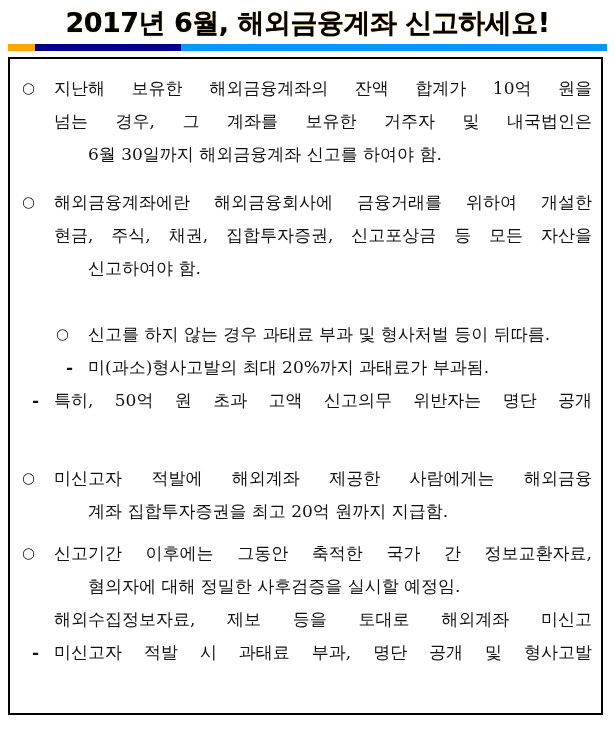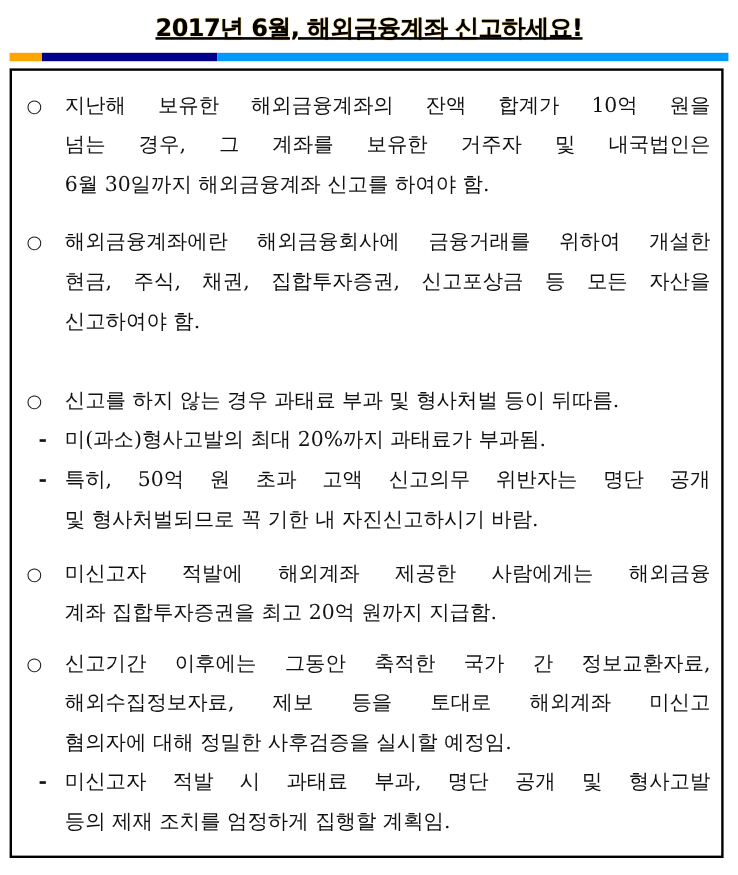--- a/index.html
+++ b/index.html
@@ -1,30 +1,30 @@
 <!DOCTYPE html>
 <html><head>
 <meta charset="utf-8">
 <style>
   html, body { margin: 0; padding: 0; background: #ffffff; }
   body { width: 615px; height: 729px; position: relative; overflow: hidden;
          font-family: "DejaVu Serif", "Liberation Serif", serif; color: #111; }
   .title { position: absolute; left: 0; top: 6px; width: 615px; text-align: center;
            font-family: "DejaVu Sans", "Liberation Sans", sans-serif; font-weight: bold;
-           font-size: 20px; line-height: 34px; letter-spacing: -0.5px; color: #000;
-           text-shadow: 0 0 1px #c08a00; text-decoration: underline; }
+           font-size: 27px; line-height: 34px; letter-spacing: -0.5px; color: #000;
+           text-shadow: 0 0 1px #c08a00; }
   .bar { position: absolute; top: 44px; height: 7px; }
   .bar.orange { left: 8px; width: 27px; }
   .bar.navy { left: 35px; width: 146px; }
   .bar.sky { left: 181px; width: 426px; }
   .box { position: absolute; left: 8px; top: 57px; width: 595px; height: 658px;
          border: 2px solid #000; box-sizing: border-box; }
   .para { position: absolute; left: 22px; width: 570px; font-size: 17px; line-height: 33px; }
   .para .row { position: relative; padding-left: 32px; text-align: justify; text-align-last: justify; }
-  .para .row.last { text-align-last: left; }
+  .para .row.last { text-align-last: left; margin-left: 34px; }
   .bullet { position: absolute; left: 0; top: 0; font-size: 15px; font-family: "DejaVu Sans", sans-serif; }
   .dash { position: absolute; left: 10px; top: 0; font-weight: bold; }
   b { font-weight: normal; }
 </style>
 </head>
 <body>
 
 <div class="title">2017년 6월, 해외금융계좌 신고하세요!</div>
 <div class="bar orange" style="background: rgb(255, 165, 0);"></div>
 <div class="bar navy" style="background: rgb(0, 0, 139);"></div>
@@ -42,28 +42,26 @@
       <div class="row last"><b>신고</b><span>하여야 함.</span></div>
     </div>
     <div class="para" style="top: 318px;">
       <div class="row last"><span class="bullet">○</span><span>신고를 하지 않는 경우 </span><b>과태료 부과</b><span> 및 </span><b>형사처벌</b><span> 등이 뒤따름.</span></div>
     </div>
     <div class="para" style="top: 351px;">
       <div class="row last"><span class="dash">-</span><b>미(과소)형사고발</b><span>의 </span><b>최대 20%까지 과태료</b><span>가 </span><b>부과</b><span>됨.</span></div>
     </div>
     <div class="para" style="top: 384px;">
       <div class="row"><span class="dash">-</span><span>특히, 50억 원 초과 </span><b>고액 신고의무 위반자</b><span>는 </span><b>명단 공개</b></div>
-      <div class="row last"><span>및 </span><b>형사처벌</b><span>되므로 꼭 </span><b>기한 내 자진신고</b><span>하시기 바람.</span></div>
     </div>
     <div class="para" style="top: 462px;">
       <div class="row"><span class="bullet">○</span><span>미신고자 적발에 해외계좌 제공한 사람에게는 </span><b>해외금융</b></div>
       <div class="row last"><b>계좌 집합투자증권</b><span>을 </span><b>최고 20억 원</b><span>까지 </span><b>지급</b><span>함.</span></div>
     </div>
     <div class="para" style="top: 537px;">
       <div class="row"><span class="bullet">○</span><span>신고기간 이후에는 그동안 축적한 국가 간 </span><b>정보교환자료,</b></div>
+      <div class="row last"><b>혐의자</b><span>에 대해 정밀한 </span><b>사후검증</b><span>을 </span><b>실시</b><span>할 예정임.</span></div>
       <div class="row"><b>해외수집정보자료, 제보</b><span> 등을 토대로 해외계좌 </span><b>미신고</b></div>
-      <div class="row last"><b>혐의자</b><span>에 대해 정밀한 </span><b>사후검증</b><span>을 </span><b>실시</b><span>할 예정임.</span></div>
     </div>
     <div class="para" style="top: 636px;">
       <div class="row"><span class="dash">-</span><span>미신고자 적발 시 </span><b>과태료 부과, 명단 공개 및 형사고발</b></div>
-      <div class="row last"><span>등의 제재 조치를 엄정하게 집행할 계획임.</span></div>
     </div>
   </div>
 
 </body></html>

